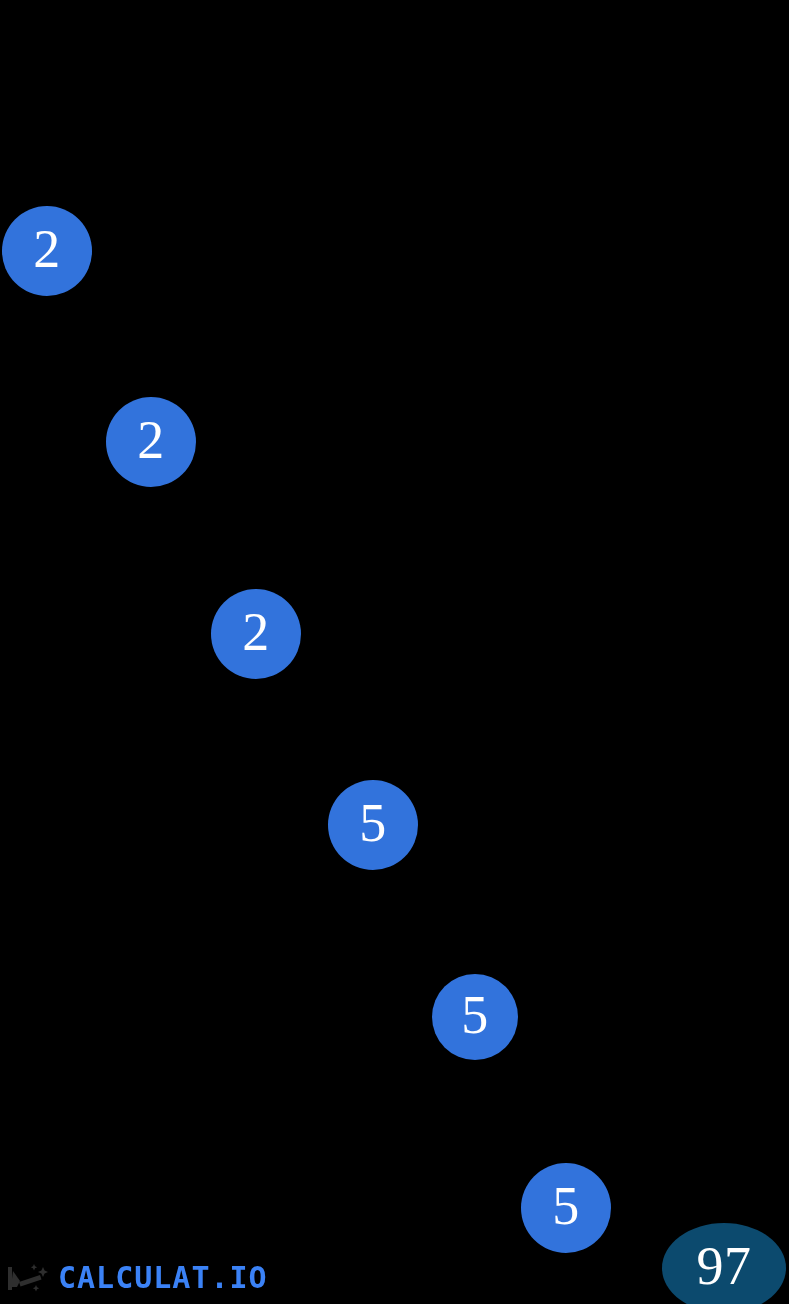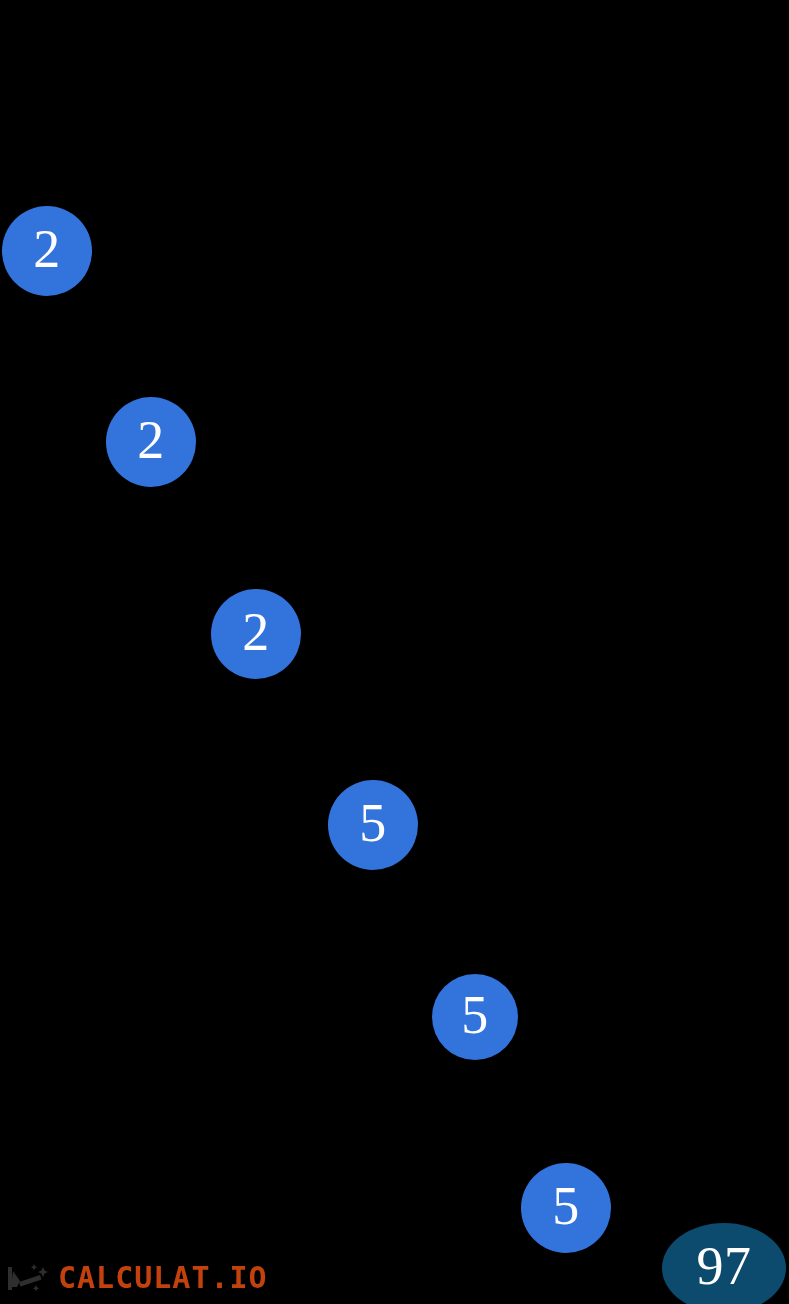--- a/index.html
+++ b/index.html
@@ -54,21 +54,21 @@
     align-items: center;
     gap: 6px;
   }
   #brand-logo .logo-mark {
     width: 46px;
     height: 34px;
     display: block;
     flex: 0 0 auto;
   }
   #brand-logo .logo-text {
-    color: #c2410c;
+    color: #3b82f6;
     font-family: "DejaVu Sans Mono", "Liberation Mono", monospace;
     font-size: 30px;
     font-weight: 700;
     letter-spacing: 1px;
     white-space: nowrap;
     line-height: 1;
   }
 </style>
 </head>
 <body>

